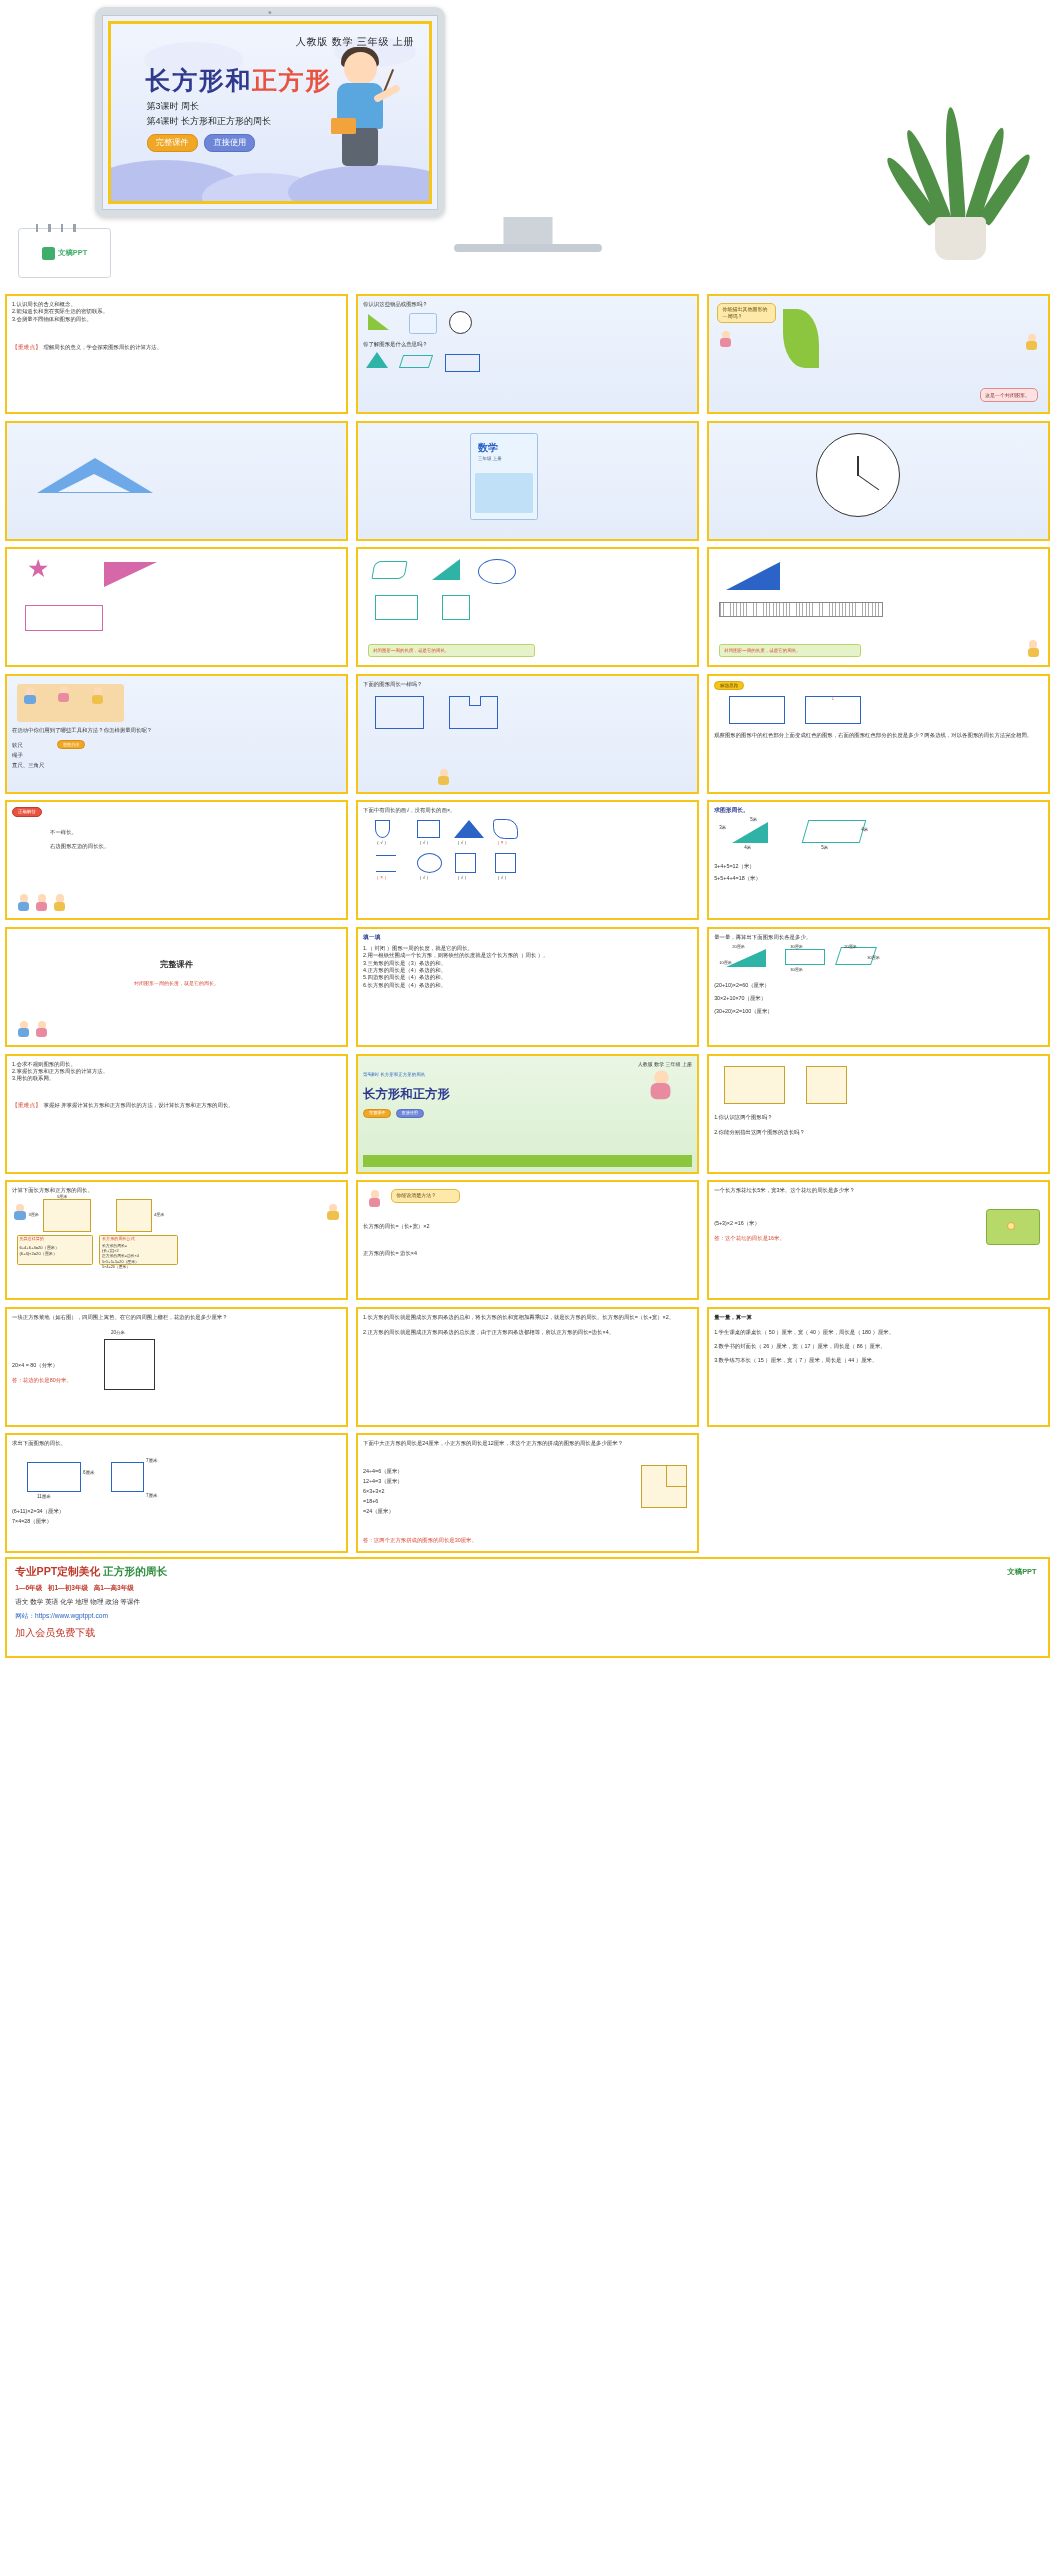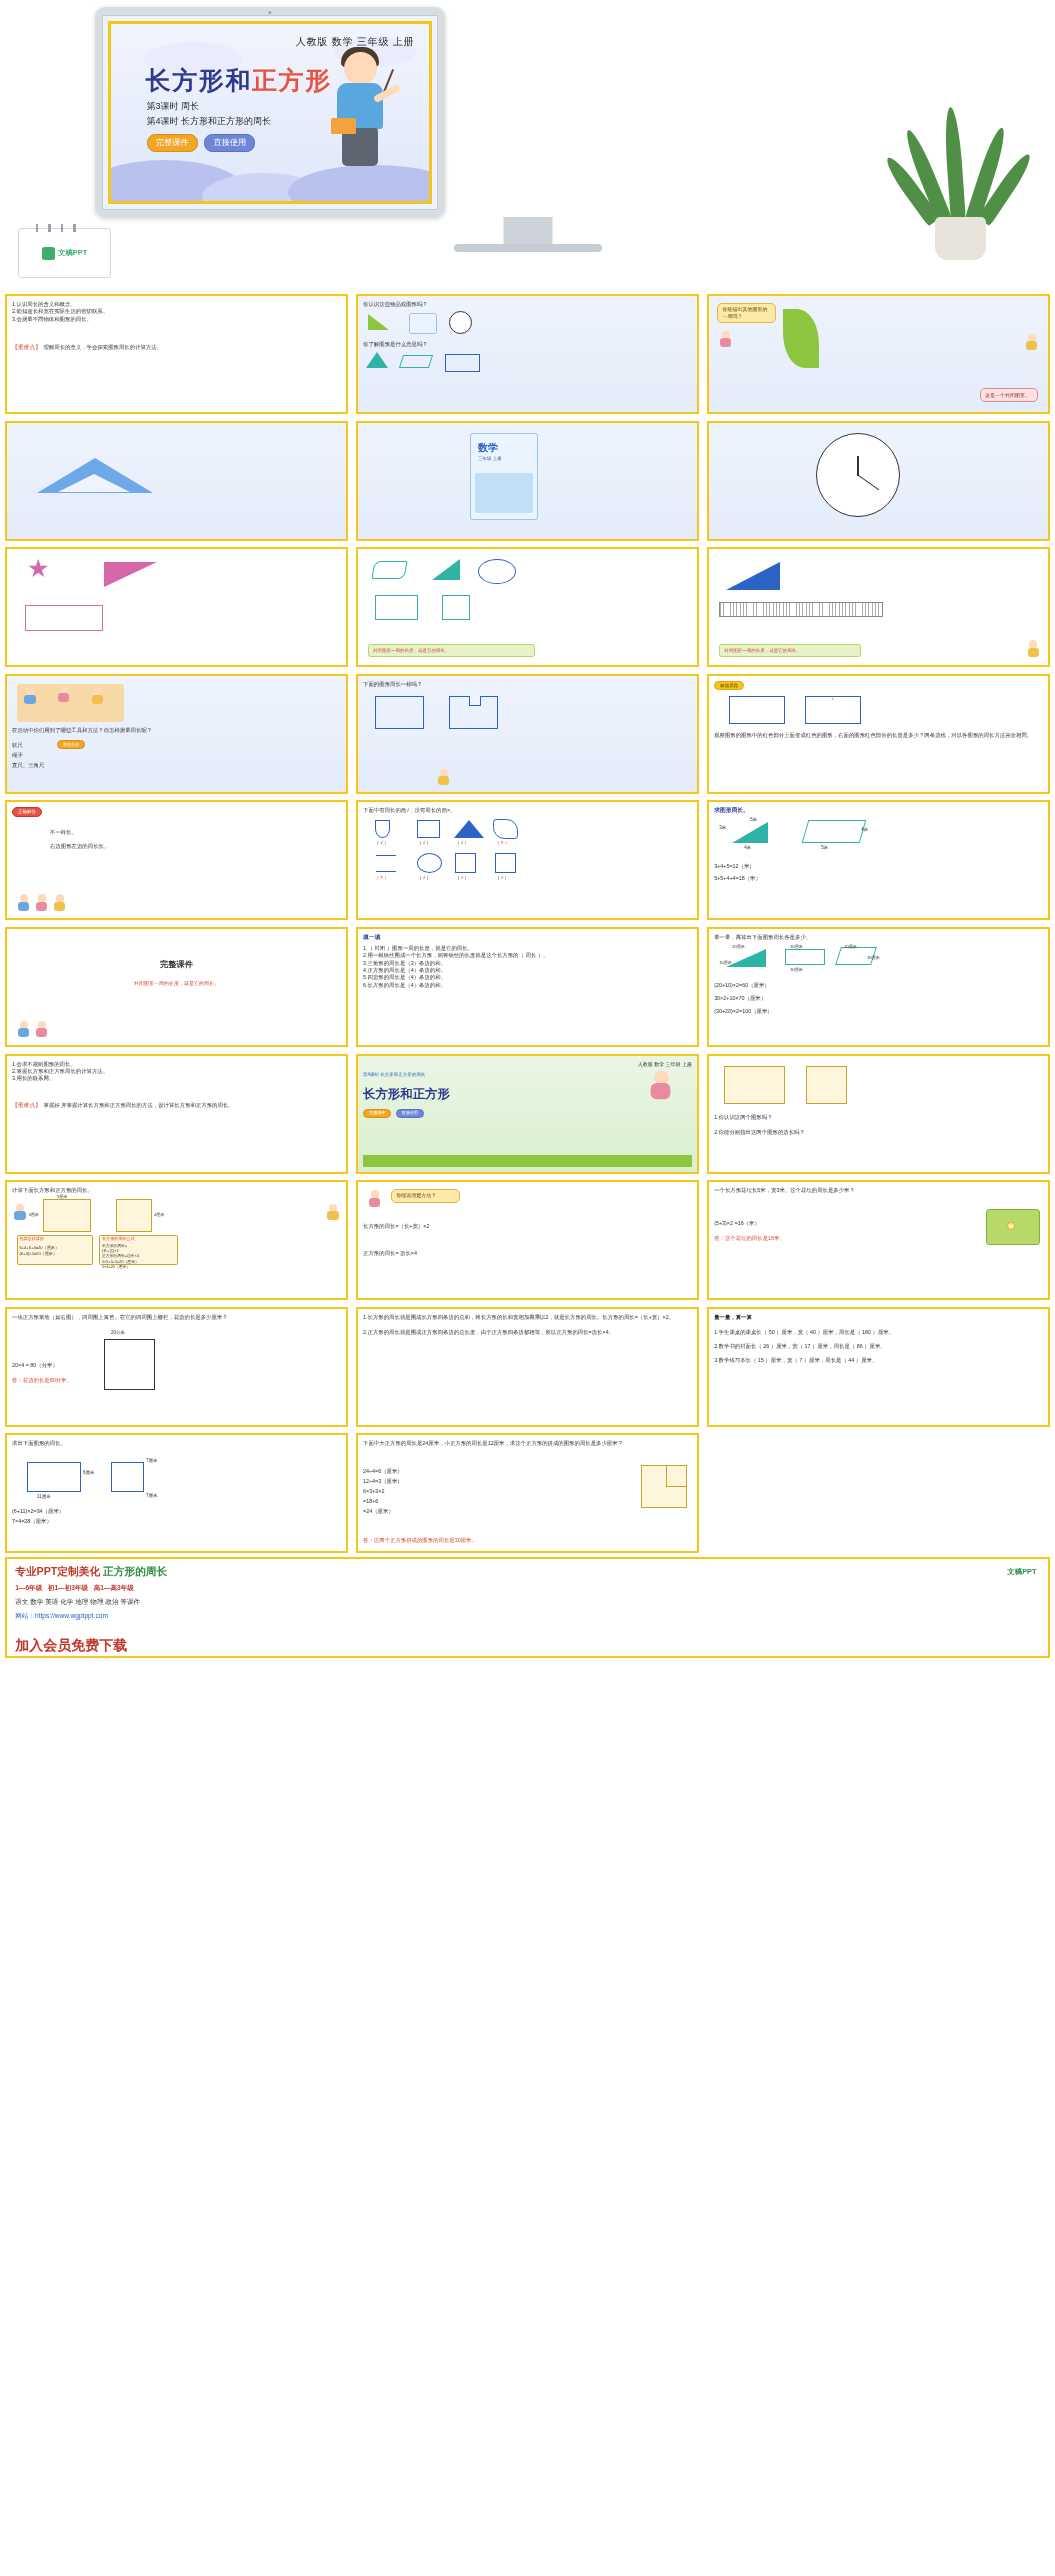--- a/index.html
+++ b/index.html
@@ -86,21 +86,21 @@
   .book{position:absolute;background:#eaf3ff;border:0.8px solid #9cc2e8;border-radius:2.5px;}
 
   
   .footer{width:1055px;box-sizing:border-box;padding:3.3px 5px 8.2px 5px;}
   .banner{border:2.5px solid #f5c518;background:#fff;height:101px;position:relative;box-sizing:border-box;padding:6.6px 8.2px;}
   .bn-title{font-size:10.7px;font-weight:bold;color:#c0392b;}
   .bn-title .g{color:#2f8f3f;}
   .bn-line{font-size:6.6px;margin-top:5px;color:#333;}
   .bn-line b{color:#c0392b;}
   .bn-site{font-size:6.6px;color:#2b63c6;margin-top:5px;}
-  .bn-cta{font-size:14px;font-weight:bold;color:#c0392b;margin-top:16px;}
+  .bn-cta{font-size:10px;font-weight:normal;color:#c0392b;margin-top:5px;}
   .bn-logo{position:absolute;right:11.5px;top:8.2px;font-size:7.4px;color:#2f8f3f;font-weight:bold;}
 </style>
 </head>
 <body>
 
 <div class="page">
 
   <div class="hero">
     <div class="monitor">
       <div class="mon-cam"></div>

